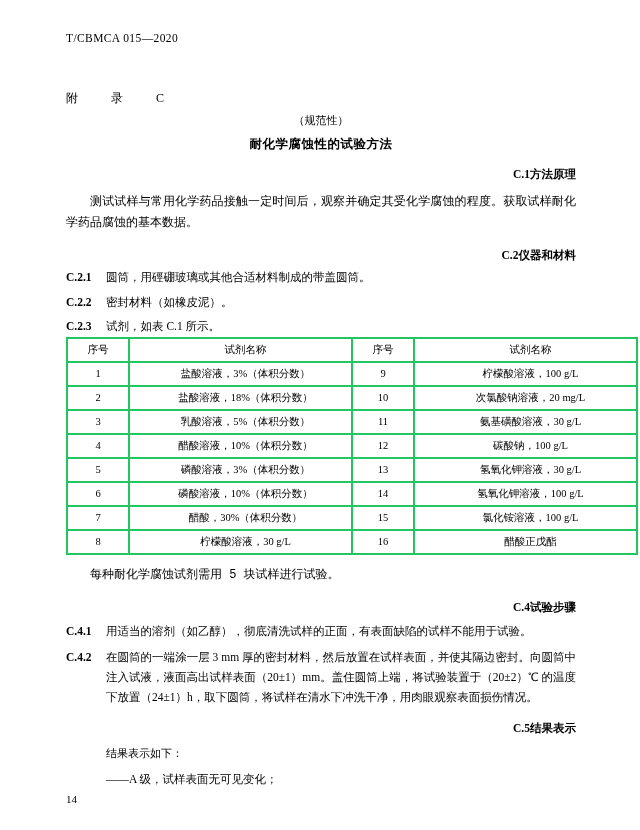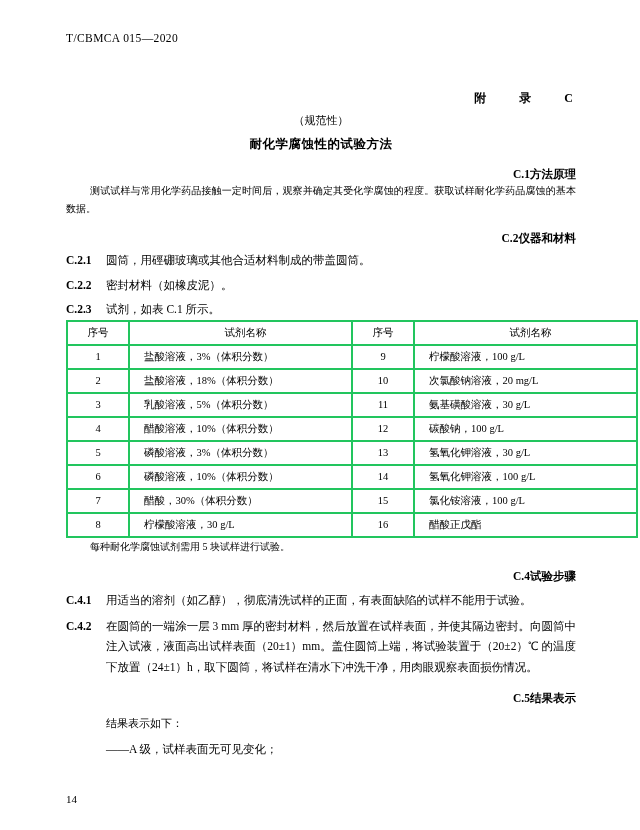--- a/index.html
+++ b/index.html
@@ -30,23 +30,23 @@
     letter-spacing: 0.4px;
     font-family: "Liberation Serif", serif;
   }
   .content {
     position: absolute;
     top: 80px;
     left: 66px;
     width: 510px;
   }
   .annex-title {
-    text-align: right;
+    text-align: left;
     font-size: 12px;
-    font-weight: bold;
+    font-weight: normal;
     letter-spacing: 3px;
     margin-top: 10px;
   }
   .annex-sub {
     text-align: center;
     font-size: 11px;
     margin-top: 6px;
   }
   .annex-name {
     text-align: center;
@@ -59,24 +59,25 @@
     margin-top: 14px;
     font-size: 11.5px;
     font-weight: bold;
     text-align: right;
   }
   .sec .num {
     display: inline-block;
     min-width: 34px;
   }
   .para {
-    font-size: 10px;
-    margin-top: 0;
+    font-size: 12px;
+    margin-top: 10px;
     line-height: 1.75;
     text-align: justify;
+    font-family: Liberation Mono, monospace;
   }
   .para.indent {
     text-indent: 24px;
   }
   .subitem {
     font-size: 11.5px;
     margin-top: 5px;
     line-height: 1.7;
   }
   .subitem .num {
@@ -116,21 +117,21 @@
     border: 2px solid #22c55e;
     height: 22px;
     padding: 0 4px;
     font-weight: normal;
     font-family: "Liberation Serif", serif;
   }
   table.reagents th {
     text-align: center;
   }
   .col-idx { width: 52px; text-align: center; }
-  .col-name { width: 203px; text-align: left; padding-left: 14px !important; }
+  .col-name { width: 203px; text-align: center; padding-left: 14px !important; }
   .result-list {
     margin-top: 8px;
     font-size: 11.5px;
     line-height: 1.85;
     padding-left: 40px;
   }
   .result-intro {
     font-size: 11px;
     margin-top: 10px;
     padding-left: 40px;

